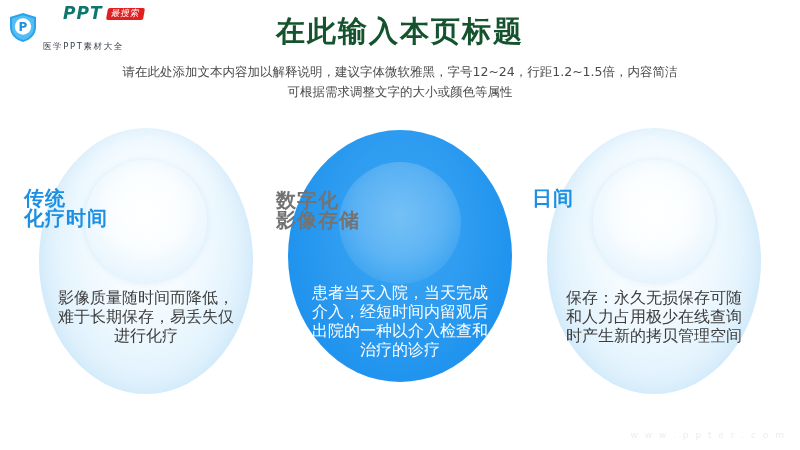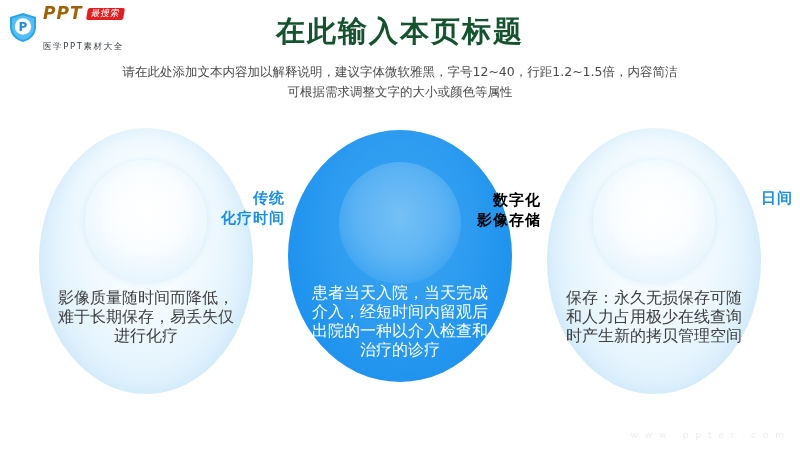--- a/index.html
+++ b/index.html
@@ -42,22 +42,23 @@
   .logo-row1 {
     display: flex;
     align-items: center;
     gap: 4px;
   }
   .logo-ppt {
     font-family: "DejaVu Sans", "Liberation Sans", sans-serif;
     font-weight: bold;
     font-style: italic;
     font-size: 17px;
-    color: #a16207;
+    color: #0f766e;
     letter-spacing: 1px;
+    margin-left: 20px;
   }
   .logo-badge {
     background: #e02020;
     color: #ffffff;
     font-size: 9px;
     padding: 1px 4px 2px 4px;
     border-radius: 2px;
     letter-spacing: 0.5px;
     transform: skewX(-10deg);
     white-space: nowrap;
@@ -171,33 +172,33 @@
     background: radial-gradient(circle at 50% 42%,
                   rgba(255,255,255,.30) 0%,
                   rgba(255,255,255,.20) 48%,
                   rgba(255,255,255,.07) 76%,
                   rgba(255,255,255,0) 100%);
     box-shadow: none;
   }
 
   .heading {
     position: absolute;
-    left: 16px;
+    left: 1px;
     top: 60px;
     width: 100%;
-    text-align: right;
-    font-size: 15px;
+    text-align: left;
+    font-size: 20px;
     font-weight: bold;
     color: #1a8fe3;
     line-height: 20px;
     letter-spacing: 1px;
   }
   .col.center .heading {
     top: 72px;
-    color: #000000;
+    color: #737373;
   }
 
   .body-text {
     position: absolute;
     left: 0;
     top: 160px;
     width: 100%;
     text-align: center;
     font-size: 16px;
     color: #3d3d3d;
@@ -236,21 +237,21 @@
         <span class="logo-ppt">PPT</span>
         <span class="logo-badge">最搜索</span>
       </div>
       <div class="logo-sub">医学PPT素材大全</div>
     </div>
   </div>
 
   <div class="title">在此输入本页标题</div>
 
   <div class="subtitle">
-    <div>请在此处添加文本内容加以解释说明，建议字体微软雅黑，字号12~40，行距1.2~1.5倍，内容简洁</div>
+    <div>请在此处添加文本内容加以解释说明，建议字体微软雅黑，字号12~24，行距1.2~1.5倍，内容简洁</div>
     <div>可根据需求调整文字的大小或颜色等属性</div>
   </div>
 
   <div class="cols">
 
     <div class="col">
       <div class="oval"></div>
       <div class="inner-circle"></div>
       <div class="heading">
         <div>传统</div>

